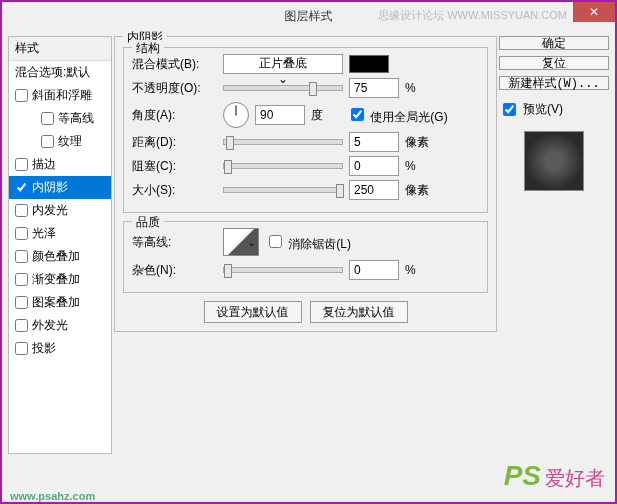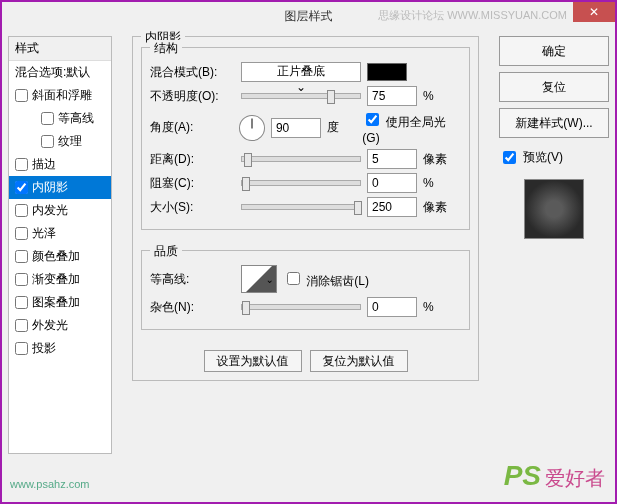--- a/index.html
+++ b/index.html
@@ -2,51 +2,51 @@
 <html><head>
 <meta charset="utf-8">
 <style>
 * { box-sizing: border-box; font-family: "Microsoft YaHei", SimSun, sans-serif; font-size: 12px; }
 body { margin: 0; background: #fff; }
 .window { width: 617px; height: 504px; background: #f0f0f0; border: 2px solid #a21caf; position: relative; }
 .titlebar { height: 28px; background: #f0f0f0; display: flex; align-items: center; position: relative; }
 .title { position: absolute; left: 50%; transform: translateX(-50%); color: #333; }
 .watermark { position: absolute; right: 48px; top: 6px; color: #bbb; font-size: 11px; }
 .close-btn { position: absolute; right: 0; top: 0; width: 42px; height: 20px; background: #c75050; color: #fff; display: flex; align-items: center; justify-content: center; cursor: pointer; }
-.content { display: flex; padding: 6px; gap: 20px; height: 430px; }
+.content { display: flex; padding: 6px; gap: 2px; height: 430px; }
 .styles-panel { width: 104px; border: 1px solid #bbb; background: #fff; }
 .panel-header { background: #f0f0f0; padding: 3px 6px; border-bottom: 1px solid #ddd; }
 .style-row { padding: 3px 6px; display: flex; align-items: center; gap: 4px; cursor: pointer; }
 .style-row.indent { padding-left: 32px; }
 .style-row.selected { background: #0078d7; color: #fff; }
 .style-row input[type=checkbox] { margin: 0; }
 .main-panel { flex: 1; }
 .group { border: 1px solid #bbb; margin-bottom: 6px; padding: 10px 8px 8px; position: relative; background: #f0f0f0; }
 .group-title { position: absolute; top: -8px; left: 8px; background: #f0f0f0; padding: 0 4px; }
-.sub-group { border: 1px solid #bbb; padding: 10px 8px 8px; position: relative; margin-bottom: 20px; }
+.sub-group { border: 1px solid #bbb; padding: 2px 8px 8px; position: relative; margin-bottom: 8px; }
 .sub-title { position: absolute; top: -8px; left: 8px; background: #f0f0f0; padding: 0 4px; }
 .form-row { display: flex; align-items: center; margin: 4px 0; gap: 6px; }
 .form-label { width: 85px; text-align: left; }
 .select { width: 120px; height: 20px; border: 1px solid #999; background: #fff; padding: 0 4px; display: flex; align-items: center; justify-content: space-between; flex-direction: column; }
 .swatch { width: 40px; height: 18px; background: #000; border: 1px solid #666; }
 .slider { flex: 0 0 120px; height: 6px; background: #ddd; border: 1px solid #aaa; position: relative; display: inline-block; }
 .slider .thumb { position: absolute; top: -4px; width: 8px; height: 14px; background: #e8e8e8; border: 1px solid #888; }
 .num-input { width: 50px; height: 20px; border: 1px solid #999; background: #fff; padding: 0 4px; text-align: left; }
 .unit { width: 30px; }
 .angle-dial { width: 26px; height: 26px; border: 1px solid #888; border-radius: 50%; background: #fff; position: relative; }
 .angle-dial::after { content: ''; position: absolute; left: 50%; top: 50%; width: 10px; height: 1px; background: #000; transform-origin: left; transform: rotate(-90deg); }
 .contour { width: 36px; height: 28px; border: 1px solid #888; background: linear-gradient(135deg, #fff 0%, #fff 49%, #555 51%, #555 100%); position: relative; display:flex; align-items:center; }
 .contour .ch { position:absolute; right:2px; font-size:10px; }
 .btn { height: 22px; padding: 0 12px; background: #f5f5f5; border: 1px solid #999; cursor: pointer; display: inline-flex; align-items: center; }
 .btn-row { display: flex; gap: 8px; justify-content: center; margin-top: 6px; }
 .right-panel { width: 110px; display: flex; flex-direction: column; gap: 6px; align-items: stretch; }
-.right-btn { height: 30px; border: 1px solid #999; background: #f5f5f5; display: flex; align-items: center; justify-content: center; cursor: pointer; }
+.right-btn { height: 14px; border: 1px solid #999; background: #f5f5f5; display: flex; align-items: center; justify-content: center; cursor: pointer; font-family: Liberation Mono, monospace; }
 .preview-check { display: flex; align-items: center; gap: 4px; margin-top: 4px; }
 .preview-box { width: 60px; height: 60px; background: radial-gradient(circle at center, #5a5a5a 20%, #2a2a2a 70%); border: 1px solid #888; align-self: center; margin-top: 6px; }
-.footer-wm { position: absolute; bottom: 12px; left: 8px; color: #5a8; font-size: 11px; }
+.footer-wm { position: absolute; bottom: 0; left: 8px; color: #5a8; font-size: 11px; font-weight: bold; }
 .footer-logo { position: absolute; bottom: 10px; right: 10px; display:flex; align-items:baseline; gap:4px;}
 .footer-logo .ps { font-size: 28px; font-weight: bold; color: #7ab843; font-style: italic; }
 .footer-logo .cn { font-size: 20px; color: #ca4b8e; }
 </style>
 </head>
 <body>
 
 <div class="window">
   <div class="titlebar">
     <span class="title">图层样式</span>

